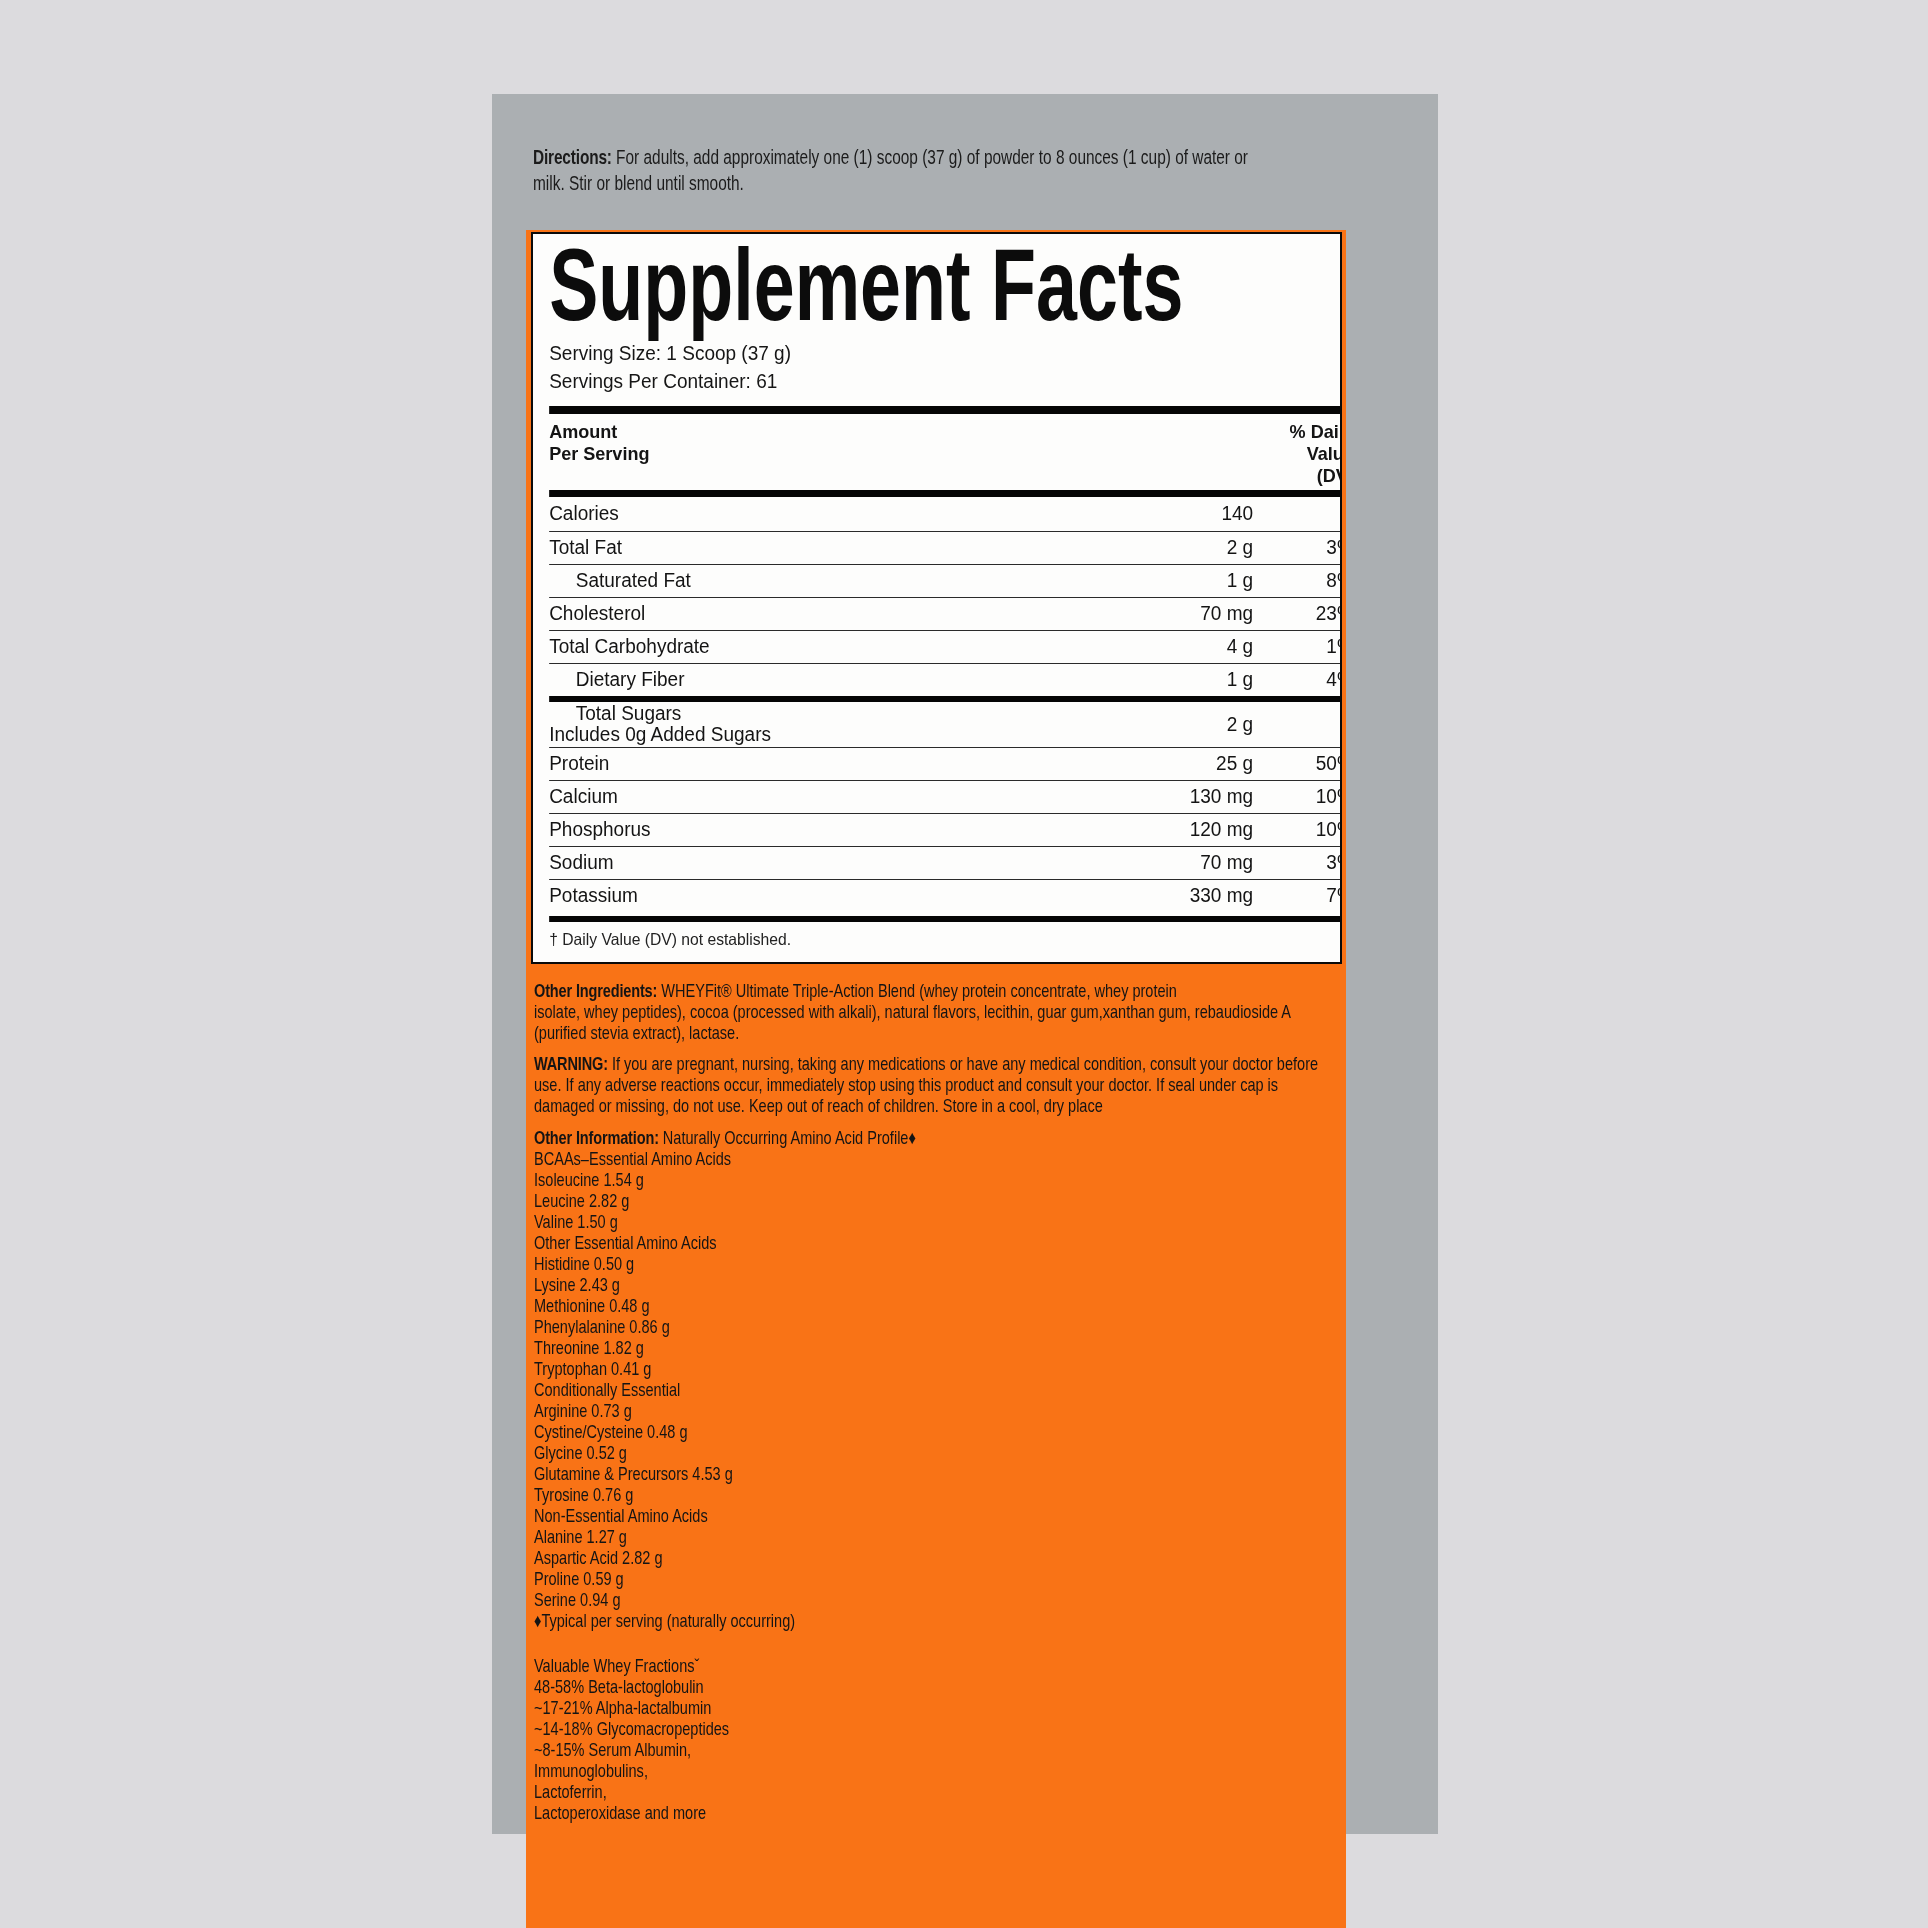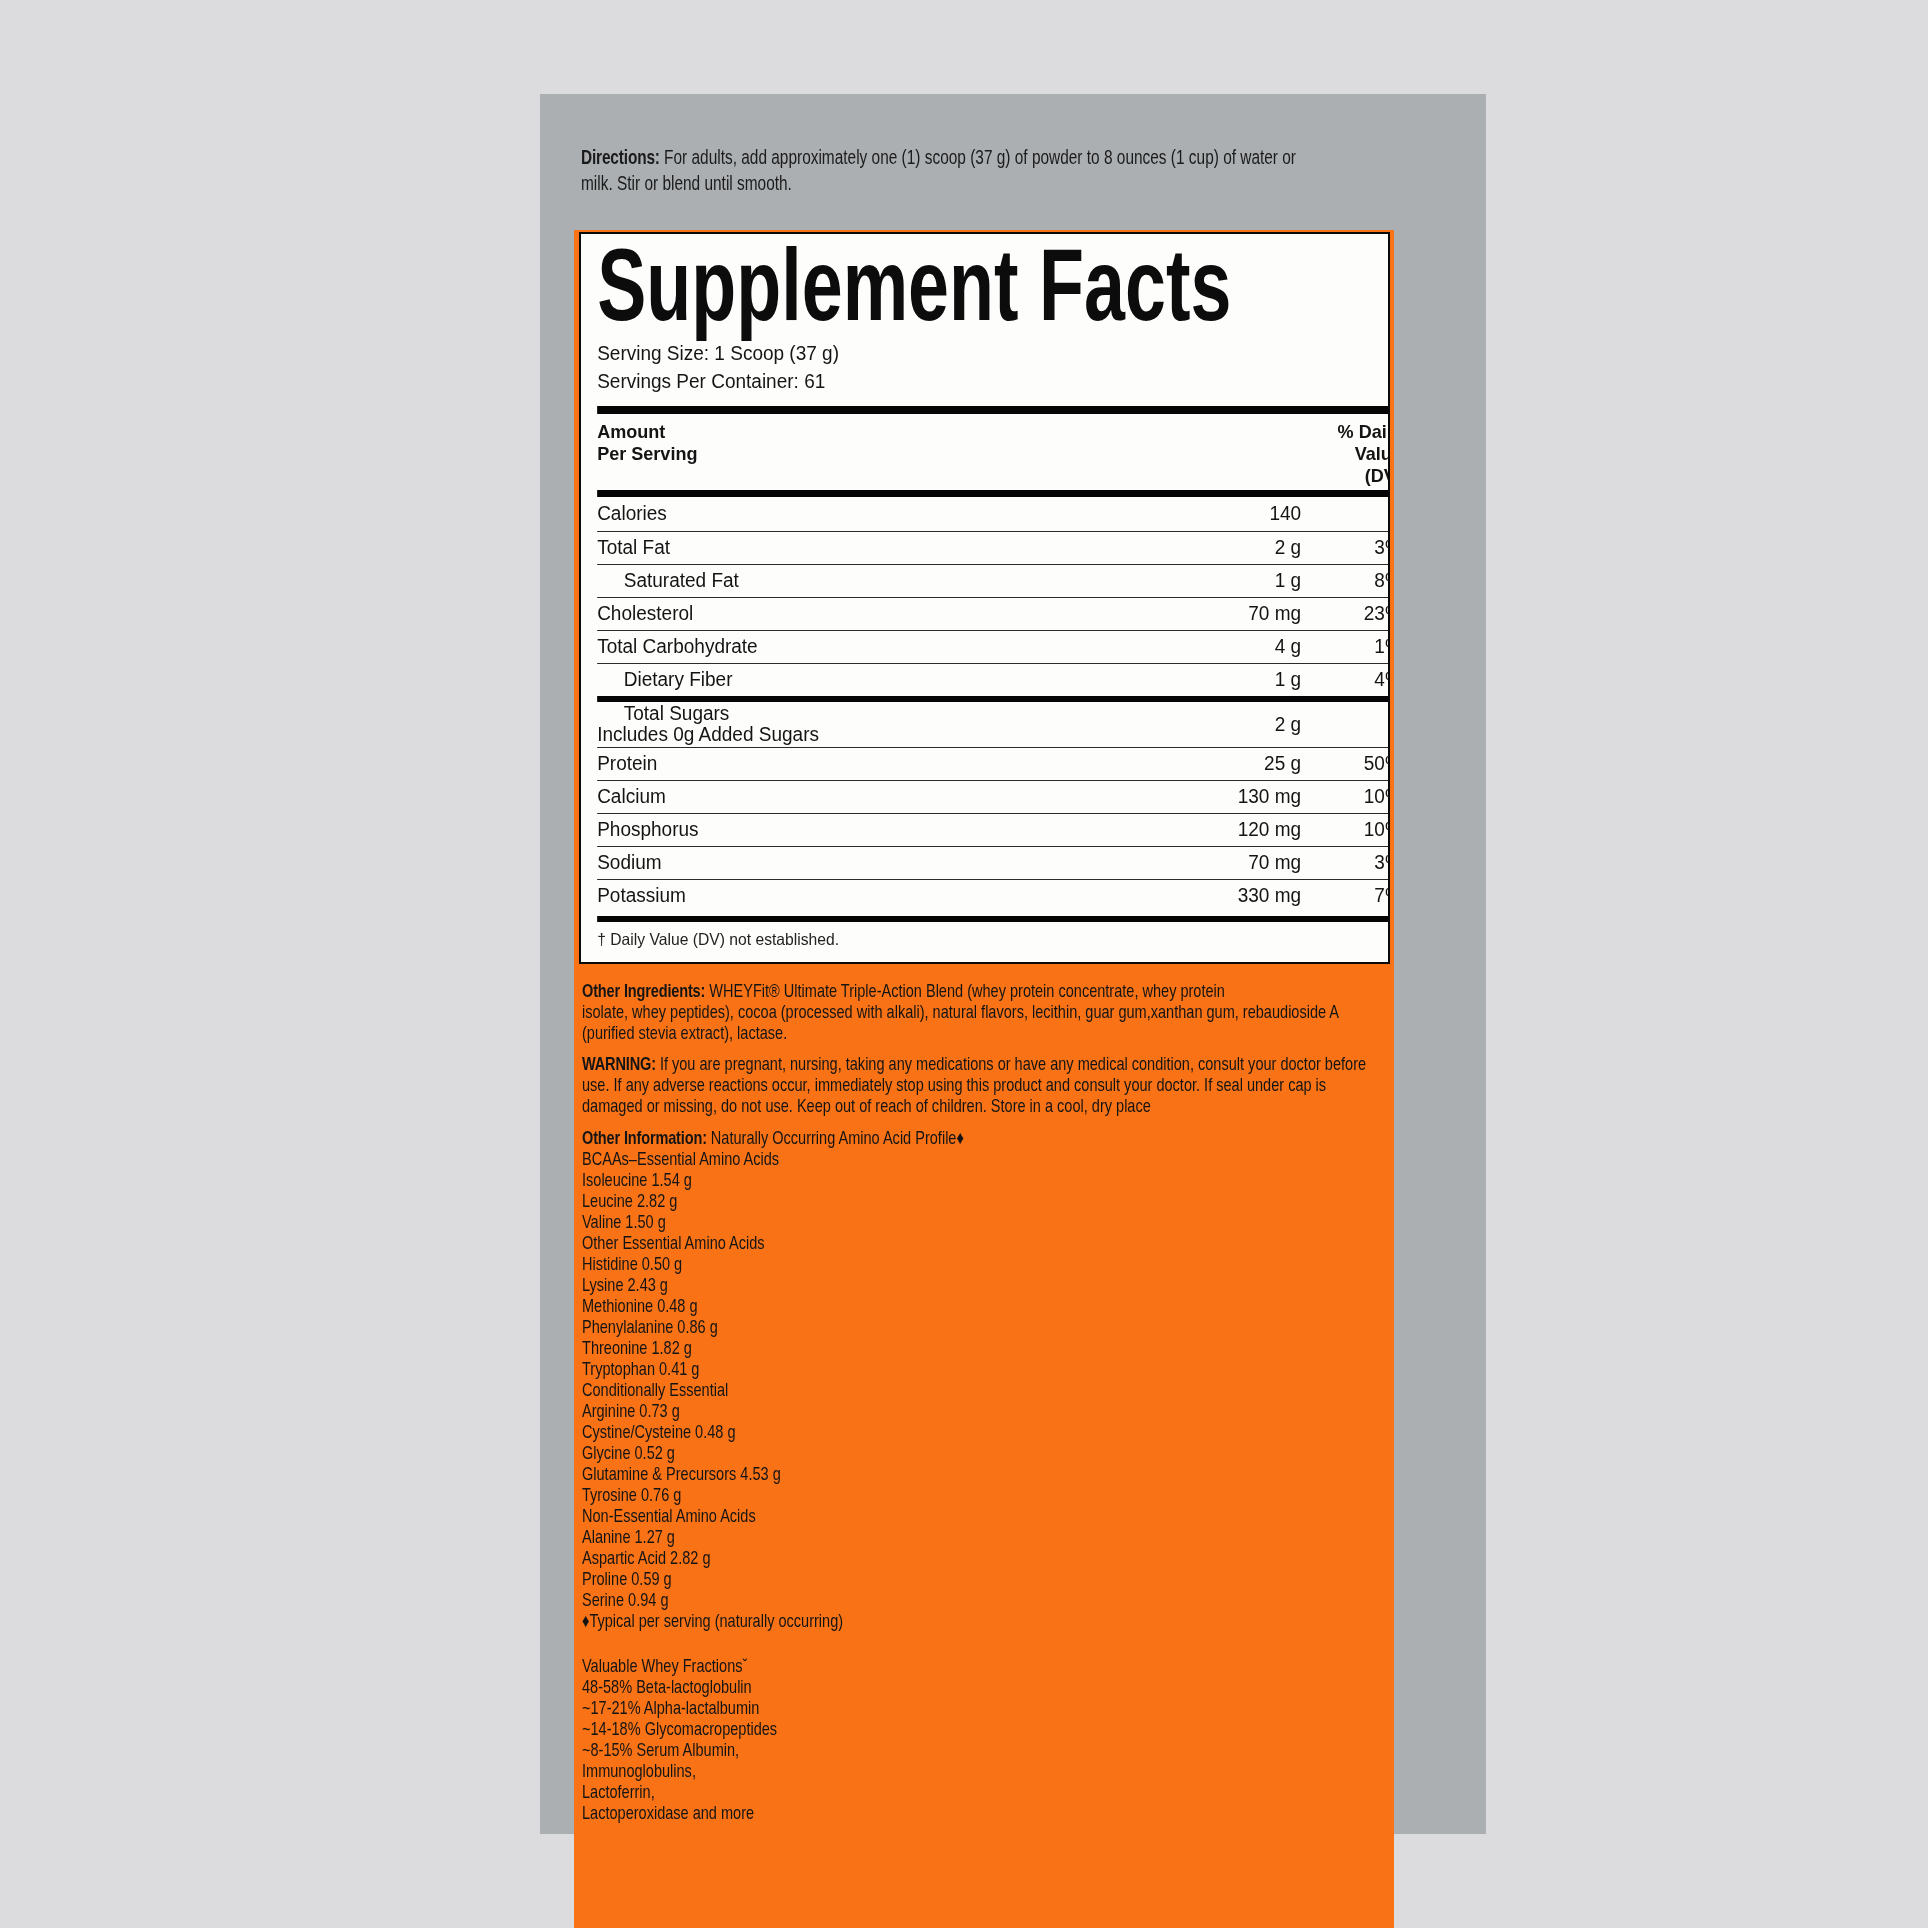--- a/index.html
+++ b/index.html
@@ -5,21 +5,21 @@
   html,body{margin:0;padding:0;}
   body{
     width:1928px;height:1928px;
     background:#dcdbde;
     font-family:"Liberation Sans","DejaVu Sans",sans-serif;
     color:#141414;
     overflow:hidden;
     position:relative;
   }
   .panel{
-    position:absolute;left:540px;top:94px;width:946px;height:1740px;
+    position:absolute;left:492px;top:94px;width:946px;height:1740px;
     background:#abafb2;
   }
   .directions{
     position:absolute;left:41px;top:24.5px;
     width:1003px;
     transform:scaleX(0.80);transform-origin:0 0;
     font-size:19.3px;line-height:26px;
     white-space:pre-line;
     color:#1b1b1b;
   }

